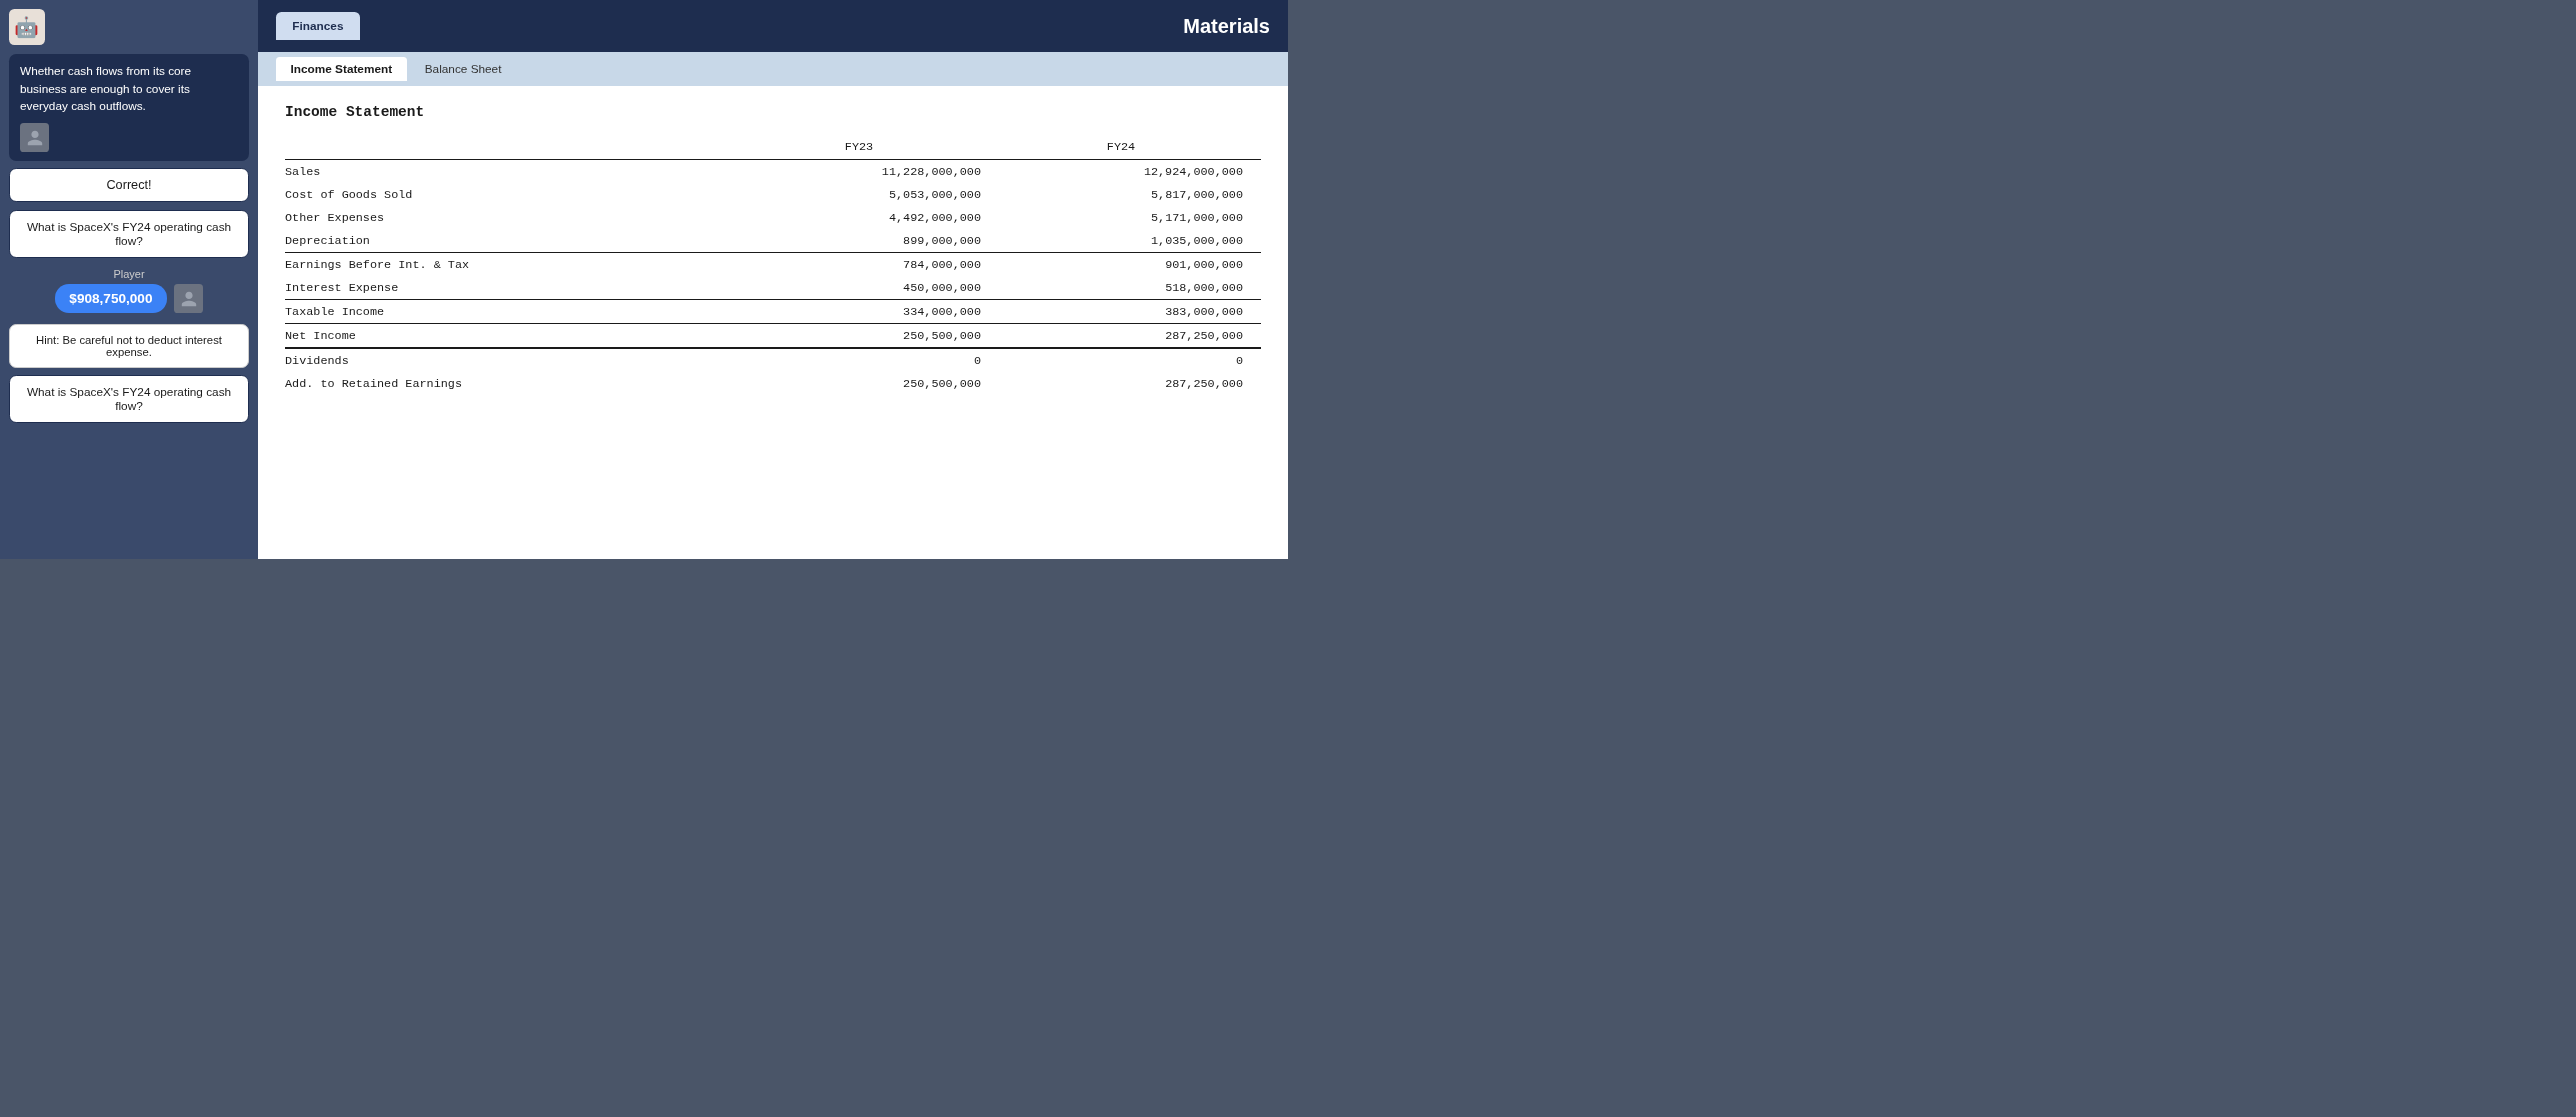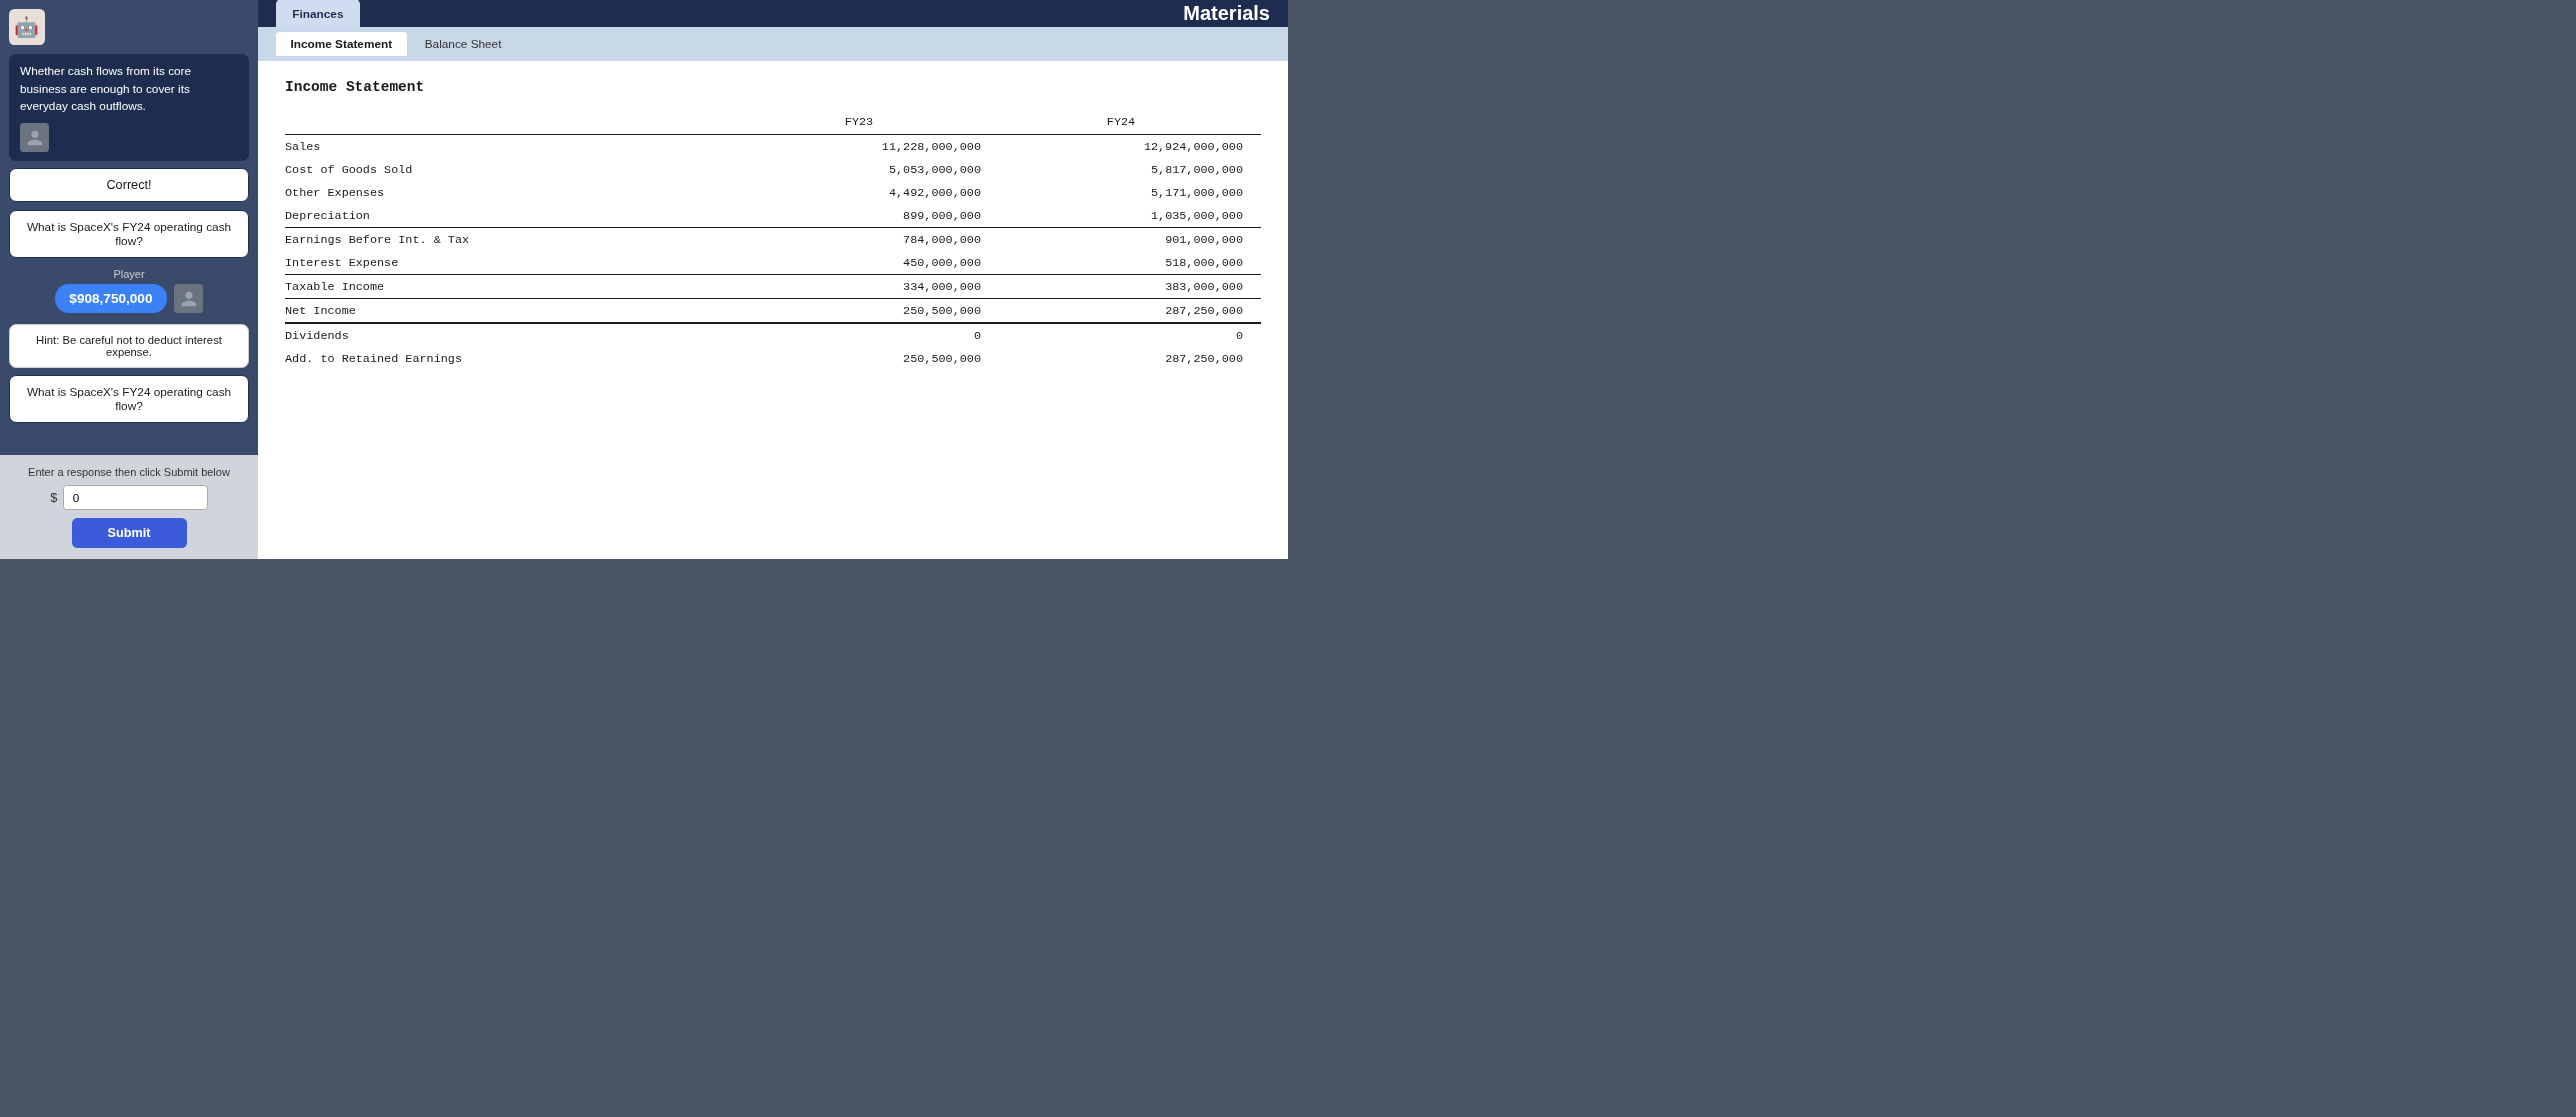--- a/index.html
+++ b/index.html
@@ -205,21 +205,21 @@
       display: flex;
       flex-direction: column;
     }
 
     .top-bar {
       background: #1e2d4f;
       display: flex;
       align-items: center;
       justify-content: space-between;
       padding: 0 18px;
-      height: 27px;
+      height: 52px;
     }
 
     .tab-finances {
       background: #d0ddf0;
       color: #1e2d4f;
       padding: 7.2px 16.3px;
       border-radius: 5.4px 5.4px 0 0;
       font-size: 11.8px;
       font-weight: 600;
       cursor: pointer;
@@ -349,28 +349,20 @@
 
     <div class="hint-box">
       <span>Hint: Be careful not to deduct interest expense.</span>
     </div>
 
     <div class="question-box-active">
       <span>What is SpaceX's FY24 operating cash flow?</span>
     </div>
   </div>
 
-  <div class="input-area">
-    <span class="input-label">Enter a response then click Submit below</span>
-    <div class="input-row">
-      <span class="dollar-sign">$</span>
-      <input type="text" class="amount-input" value="0" style="">
-    </div>
-    <button class="submit-btn">Submit</button>
-  </div>
 </div>
 
 <div class="right-panel">
   <div class="top-bar">
     <div class="tab-finances">Finances</div>
     <div class="materials-title">Materials</div>
   </div>
 
   <div class="sub-tabs">
     <div class="sub-tab sub-tab-active">Income Statement</div>

